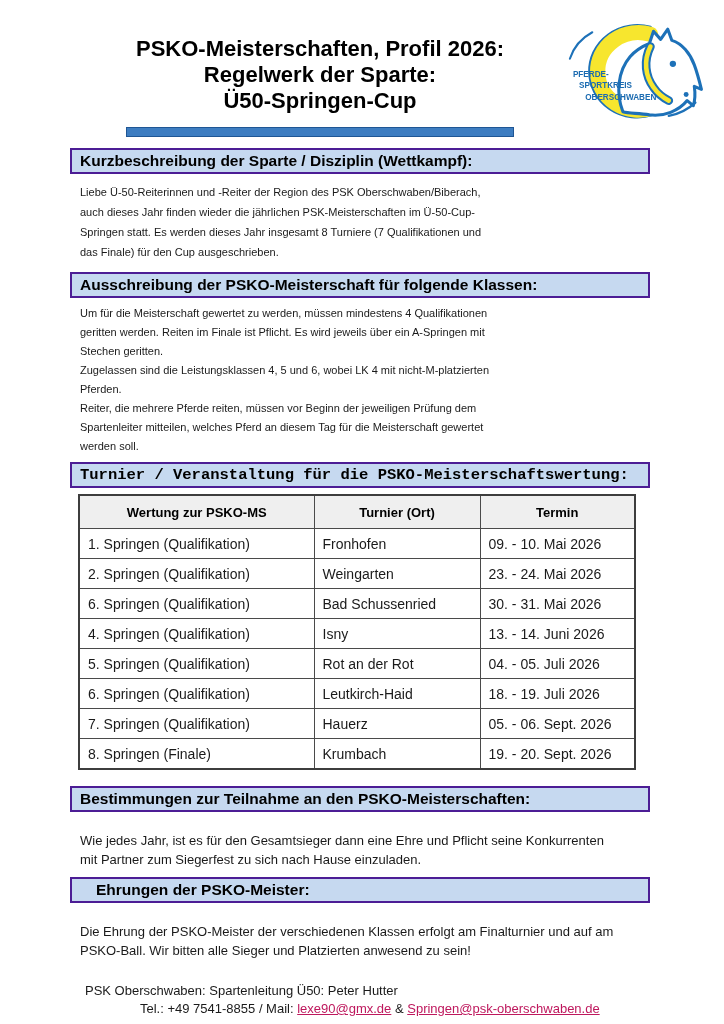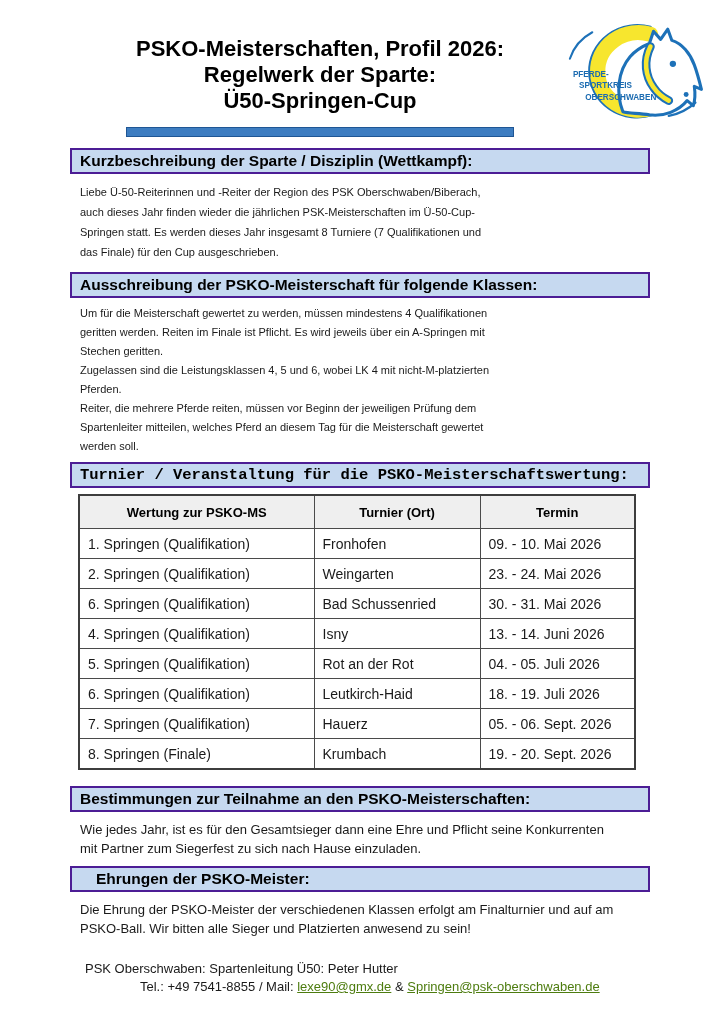--- a/index.html
+++ b/index.html
@@ -16,35 +16,35 @@
     background:#3d7dc1;border:1px solid #1f5694;}
 
   
   .section-header{margin:0 74px 0 70px;background:#c6d9f0;border:2px solid #4c1d95;
     font-size:15.5px;line-height:18px;font-weight:bold;color:#000;padding:2px 8px;}
   .mt10{margin-top:10px;} .mt6{margin-top:6px;font-family:Liberation Mono, monospace;} .mt16{margin-top:16px;} .mt8{margin-top:8px;padding-left:24px;}
 
   
   .para{margin:8px 86px 0 80px;font-size:11px;line-height:20px;white-space:pre-line;color:#1a1a1a;}
   .para.tight{line-height:19px;margin-top:6px;}
-  .para.small{font-size:13px;line-height:19px;margin-top:8px;margin-right:64px;}
+  .para.small{font-size:13px;line-height:19px;margin-top:19px;margin-right:64px;}
 
   
   table.schedule{margin:6px 0 0 78px;border-collapse:collapse;table-layout:fixed;
     font-size:14px;color:#1a1a1a;border:2px solid #3d3d3d;}
   table.schedule th,table.schedule td{border:1px solid #4a4a4a;overflow:hidden;}
   table.schedule th{background:#efefef;font-weight:bold;text-align:center;height:30px;font-size:13px;color:#000;}
   table.schedule td{height:29px;padding:0 8px;vertical-align:middle;text-align:left;background:#fff;}
   .col-w{width:235px;} .col-t{width:166px;} .col-d{width:155px;}
 
   
   .footer{margin-top:22px;font-size:13px;line-height:18px;color:#1a1a1a;}
   .footer-line1{margin-left:85px;margin-top:20px;}
   .footer-line2{margin-left:140px;white-space:pre-wrap;}
-  a.mail-link{color:#4d7c0f;cursor:pointer;}
+  a.mail-link{color:#be185d;cursor:pointer;}
 </style>
 </head>
 <body>
 
 <div class="page">
 
   <div class="header">
     <div class="doc-title">PSKO-Meisterschaften, Profil 2026:
 Regelwerk der Sparte:
 Ü50-Springen-Cup</div>

